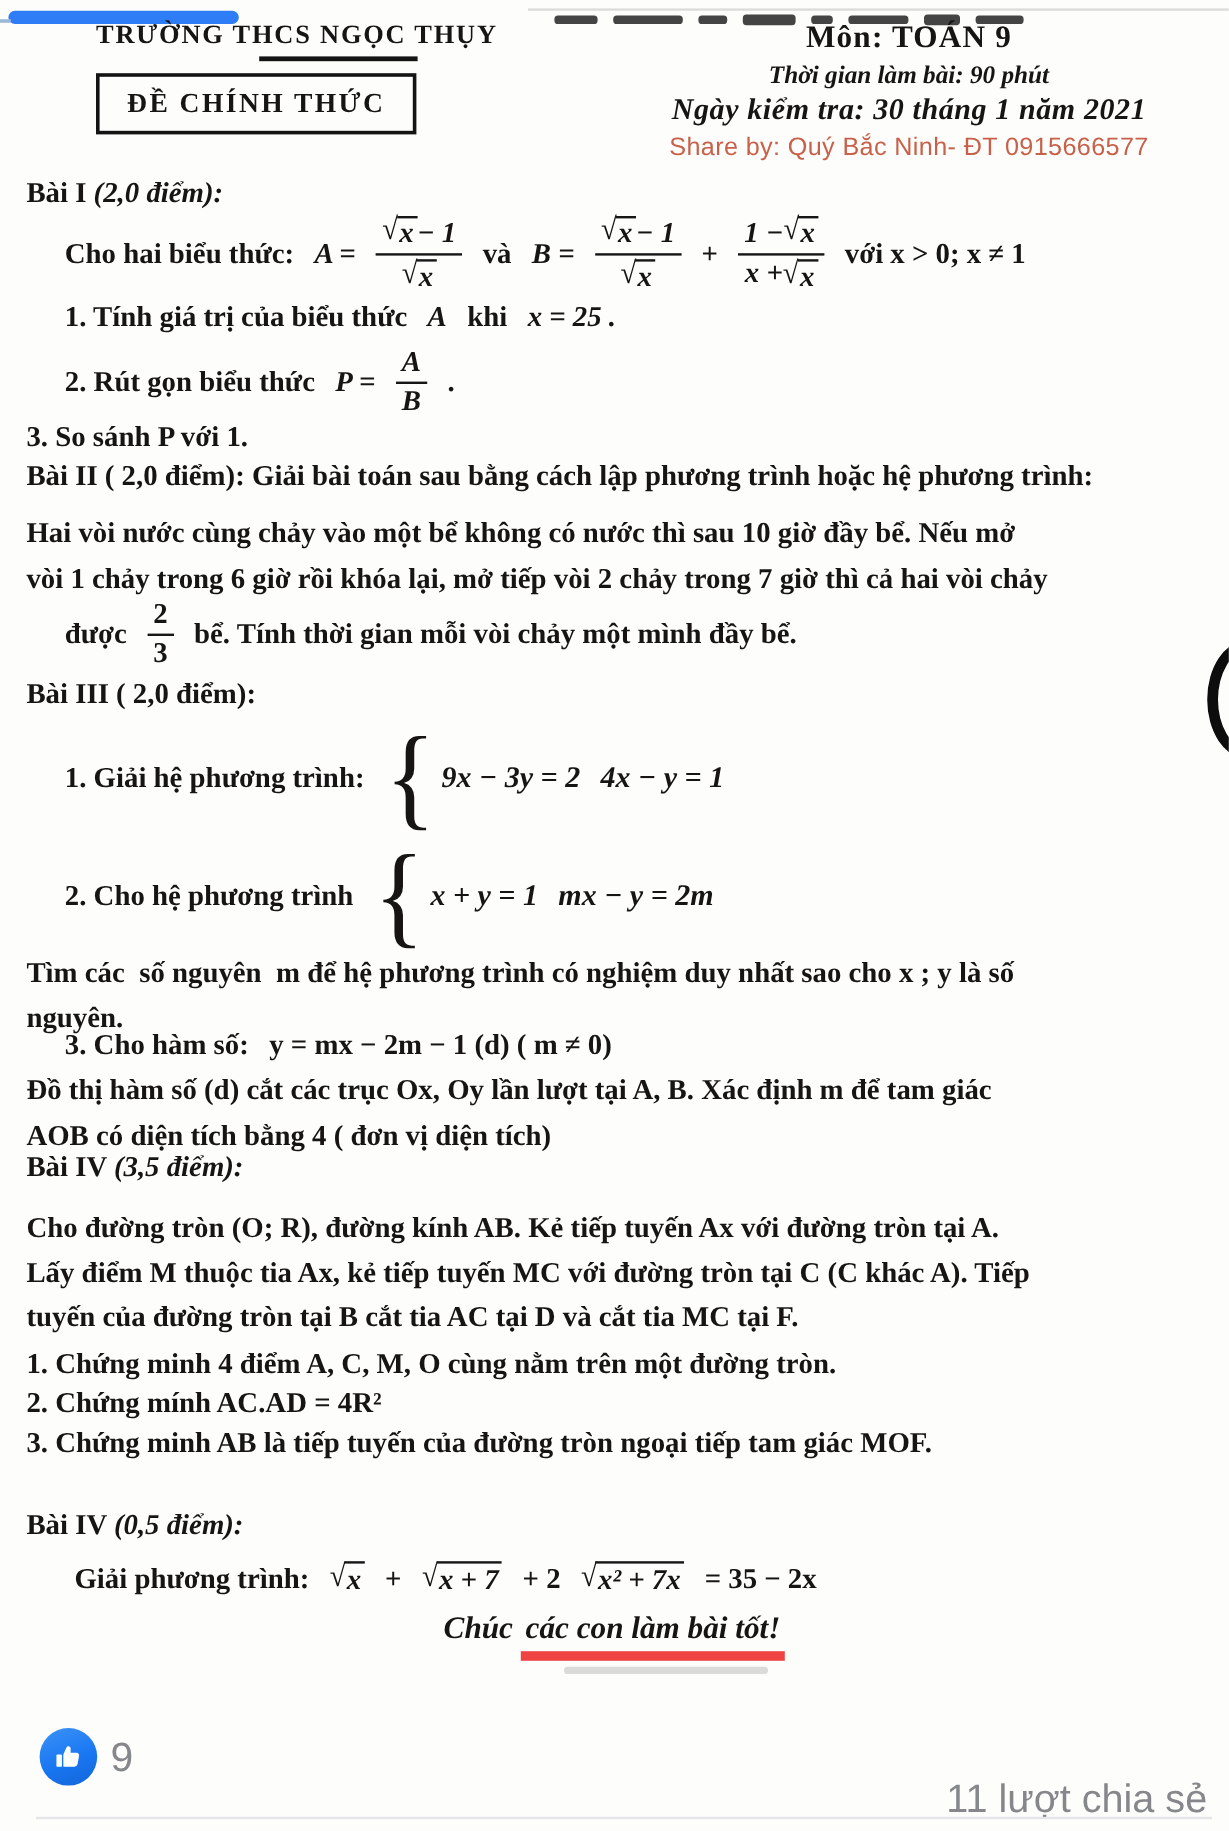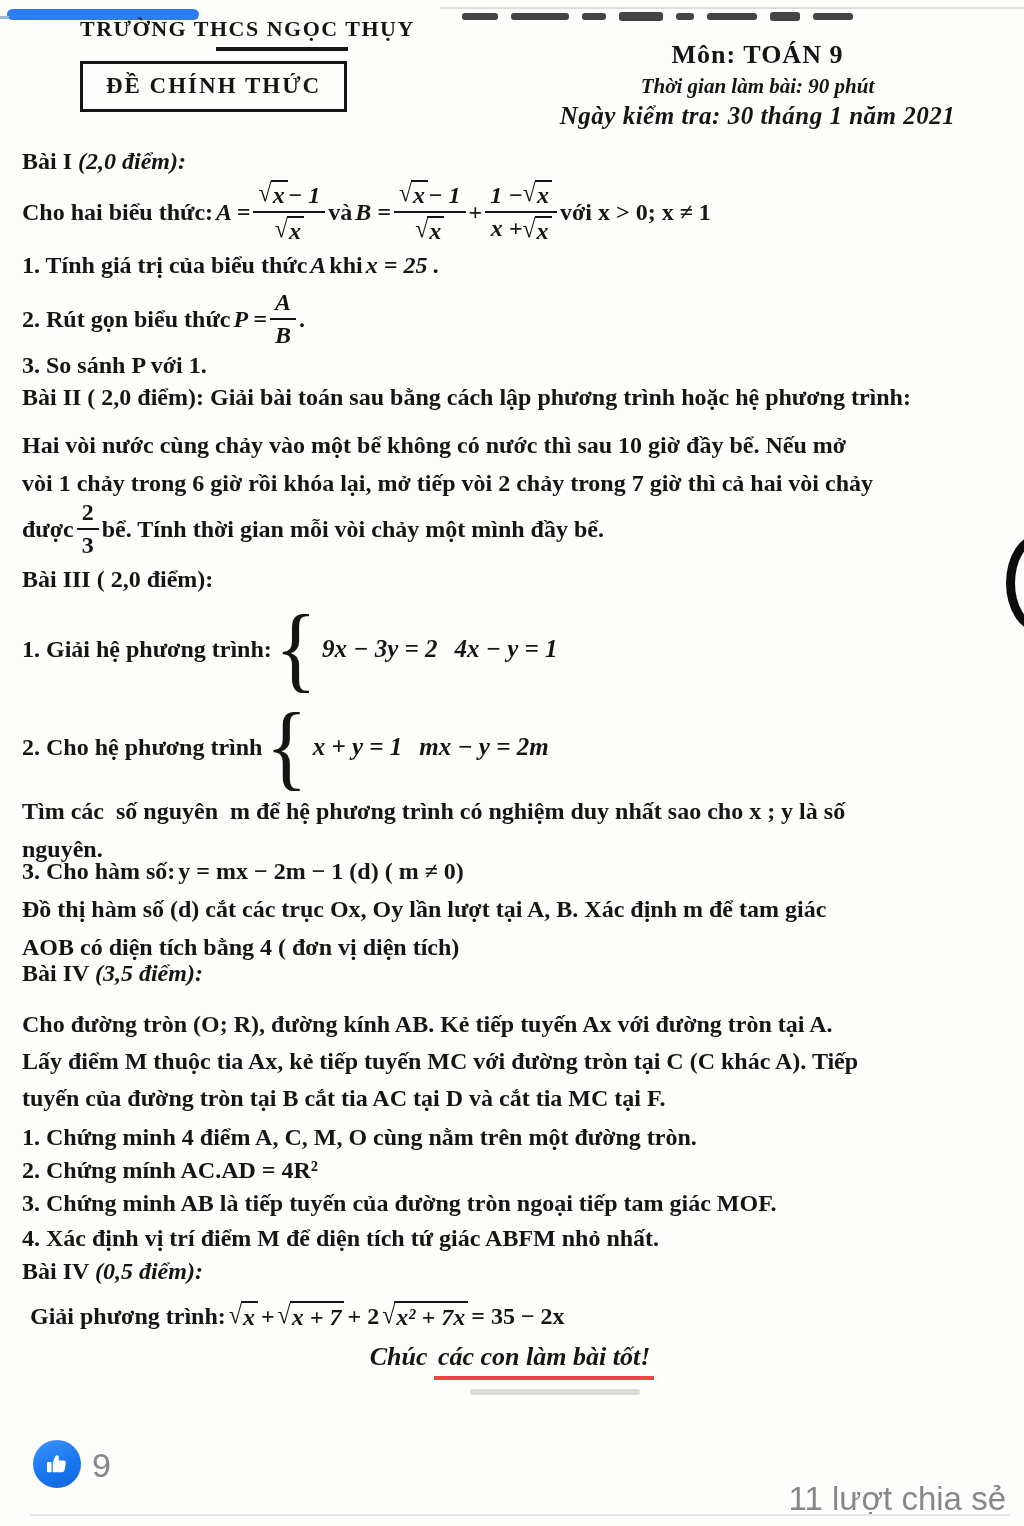--- a/index.html
+++ b/index.html
@@ -19,43 +19,43 @@
   .crescent{position:absolute;left:1006px;top:534px;width:48px;height:80px;border:9px solid #0d0d0d;border-radius:50%;background:transparent;}
   .smudge{position:absolute;left:470px;top:1389px;width:170px;height:6px;background:#cfcfcf;border-radius:3px;opacity:.75;}
 
   
   .hdr-left{position:absolute;left:80px;top:16px;width:330px;}
   .school{font-size:22px;font-weight:700;letter-spacing:1.5px;white-space:nowrap;}
   .school-underline{width:132px;height:4px;background:#141414;margin:5px 0 0 136px;}
   .exam-box{margin-top:10px;width:261px;border:3px solid #141414;text-align:center;
     font-weight:700;font-size:23px;letter-spacing:2px;padding:9px 0 10px;}
   .hdr-right{position:absolute;left:505px;top:16px;width:505px;text-align:center;}
-  .subject{font-size:26px;font-weight:700;letter-spacing:1px;margin-top:24px;}
+  .subject{font-size:26px;font-weight:700;letter-spacing:1px;}
   .duration{font-size:21px;font-weight:700;font-style:italic;margin-top:4px;}
   .exam-date{font-size:25px;font-weight:700;font-style:italic;margin-top:3px;letter-spacing:.5px;}
   .share{font-family:"Liberation Sans", sans-serif;font-size:21px;color:#c8614a;margin-top:5px;letter-spacing:.3px;}
 
   
   .abs{position:absolute;left:22px;right:18px;font-size:24px;font-weight:700;}
   .prelines{white-space:pre;line-height:38px;}
   .ttl .it{font-style:italic;}
-  .row{display:flex;align-items:center;gap:3px;flex-wrap:nowrap;}
+  .row{display:flex;align-items:center;gap:17px;flex-wrap:nowrap;margin-left:32px;}
   .mi{font-style:italic;}
   .frac{display:inline-flex;flex-direction:column;align-items:center;font-style:italic;line-height:1.05;}
   .frac .fn{padding:0 5px 3px;border-bottom:2.5px solid #161616;display:inline-flex;align-items:flex-end;}
   .frac .fd{padding:3px 5px 0;display:inline-flex;}
   .frac.up{font-style:normal;}
   .rt{display:inline-flex;align-items:flex-start;white-space:nowrap;}
   .rt .rs{font-style:normal;transform:scaleY(1.08);margin-right:-1px;}
   .rt .rb{border-top:2.5px solid #161616;padding:1px 3px 0 2px;}
   .cases{display:inline-flex;align-items:center;}
   .brace{font-size:88px;font-weight:400;line-height:.9;margin-right:5px;transform:scaleY(1.08);}
   .eqs{display:inline-flex;flex-direction:row;gap:17px;font-style:italic;font-size:25px;}
   .wish{text-align:center;font-size:26px;font-weight:700;font-style:italic;}
-  .wish .und{border-bottom:4px solid #ef4444;padding:0 4px 5px;}
+  .wish .und{border-bottom:8px solid #ef4444;padding:0 4px 5px;}
 
   
   .fb{font-family:"Liberation Sans", sans-serif;color:#85878b;}
   .like-icon{position:absolute;left:33px;top:1440px;width:48px;height:48px;border-radius:50%;
     background:linear-gradient(160deg,#3d92f7 0%,#1877f2 55%,#1465d8 100%);
     display:flex;align-items:center;justify-content:center;cursor:pointer;}
   .like-count{position:absolute;left:92px;top:1446px;font-size:34px;}
   .share-count{position:absolute;right:18px;top:1480px;font-size:33px;}
   .divider{position:absolute;left:30px;right:14px;top:1514px;height:2px;background:#e5e6ea;}
 </style>
@@ -84,20 +84,21 @@
     <div class="school">TRƯỜNG THCS NGỌC THỤY</div>
     <div class="school-underline"></div>
     <div class="exam-box">
       <span>ĐỀ CHÍNH THỨC</span>
     </div>
   </div>
   <div class="hdr-right">
     <div class="subject">Môn: TOÁN 9</div>
     <div class="duration">Thời gian làm bài: 90 phút</div>
     <div class="exam-date">Ngày kiểm tra: 30  tháng 1 năm 2021</div>
+    <div class="share">Share by: Quý Bắc Ninh- ĐT 0915666577</div>
   </div>
 
   <div class="abs ttl" style="top:148px"><span>Bài I </span><span class="it">(2,0 điểm):</span></div>
 
   <div class="abs row" style="top:174px;height:76px">
     <span>Cho hai biểu thức:</span>
     <span class="mi">A =</span>
     <span class="frac">
       <span class="fn">
           <span class="rt">
@@ -220,21 +221,20 @@
 
   <div class="abs ttl" style="top:960px"><span>Bài IV </span><span class="it">(3,5 điểm):</span></div>
 
   <div class="abs prelines" style="top:1006px;line-height:37px">Cho đường tròn (O; R), đường kính AB. Kẻ tiếp tuyến Ax với đường tròn tại A.
 Lấy điểm M thuộc tia Ax, kẻ tiếp tuyến MC với đường tròn tại C (C khác A). Tiếp
 tuyến của đường tròn tại B cắt tia AC tại D và cắt tia MC tại F.</div>
 
   <div class="abs" style="top:1124px">1. Chứng minh 4 điểm A, C, M, O cùng nằm trên một đường tròn.</div>
   <div class="abs" style="top:1157px">2. Chứng mính AC.AD = 4R²</div>
   <div class="abs" style="top:1190px">3. Chứng minh AB là tiếp tuyến của đường tròn ngoại tiếp tam giác MOF.</div>
-  <div class="abs" style="top:1225px">4. Xác định vị trí điểm M để diện tích tứ giác ABFM nhỏ nhất.</div>
 
   <div class="abs ttl" style="top:1258px"><span>Bài IV </span><span class="it">(0,5 điểm):</span></div>
 
   <div class="abs row" style="top:1290px;height:52px;left:30px">
     <span>Giải phương trình:</span>
     <span class="mi rt">
         <span class="rs">√</span>
         <span class="rb">x</span>
       </span>
     <span>+</span>

